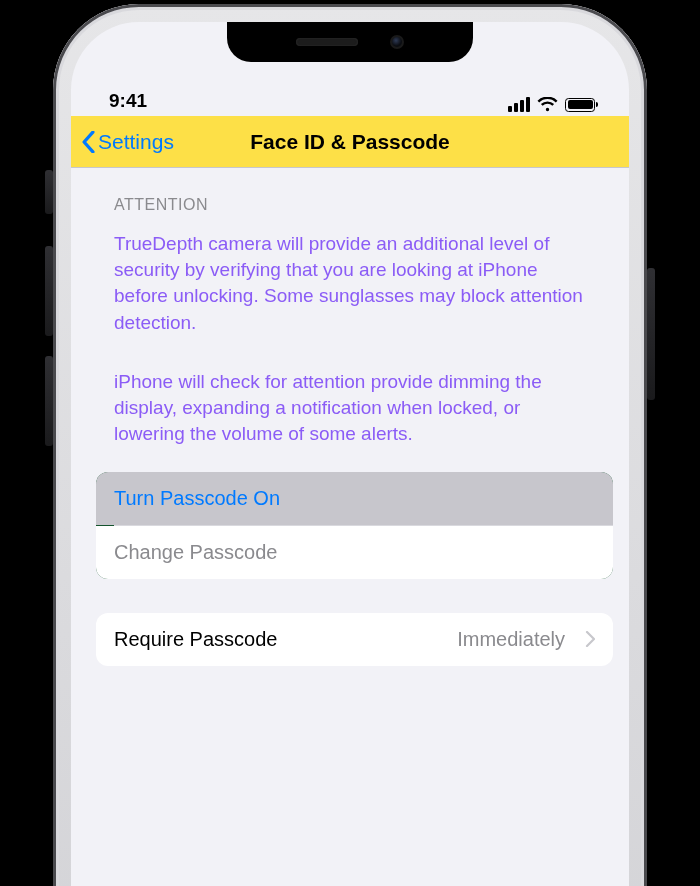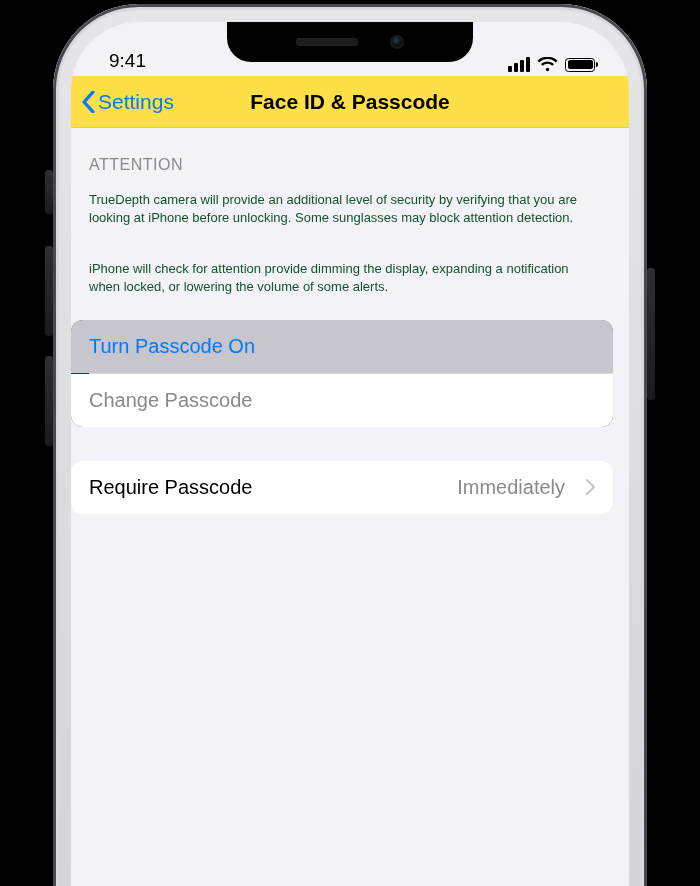--- a/index.html
+++ b/index.html
@@ -55,22 +55,23 @@
   .notch .speaker{width:62px;height:8px;background:#1c1c1c;border-radius:4px;box-shadow:inset 0 0 2px #333;}
   .notch .cam{width:14px;height:14px;border-radius:50%;background:radial-gradient(circle at 40% 35%,#2e3a55,#0b0d12 60%);border:2px solid #1a1a1a;}
   
   .status-bar {
     height: 54px;
     display: flex;
     align-items: flex-end;
     justify-content: space-between;
     padding: 0 34px 4px 38px;
     font-size: 19px;
-    font-weight: 400;
+    font-weight: 700;
     color: #000;
+    margin-top: 40px;
   }
   .status-icons { display:flex; align-items:center; gap:7px; }
   .bars { display:flex; align-items:flex-end; gap:2px; }
   .bars span{width:4px;background:#000;border-radius:1px;}
   .bars span:nth-child(1){height:6px}
   .bars span:nth-child(2){height:9px}
   .bars span:nth-child(3){height:12px}
   .bars span:nth-child(4){height:15px}
   .wifi svg{display:block}
   .batt{width:30px;height:14px;border:1.5px solid #000;border-radius:3.5px;position:relative}
@@ -83,41 +84,41 @@
     align-items:center;
     padding: 0 10px;
     border-bottom: 0.5px solid #c7c7cc;
     background:#fde047;
     position:relative;
   }
   .nav .back{display:flex;align-items:center;color:#007aff;font-size:21px;}
   .nav .back svg{margin-right:2px}
   .nav .title{position:absolute;left:0;right:0;text-align:center;font-size:21px;font-weight:600;color:#000;pointer-events:none}
   
-  .content{padding: 22px 16px 40px 0; overflow:hidden;}
+  .content{padding: 22px 16px 40px 25px; overflow:hidden;}
   .group-header{color:#8a8a8e;font-size:16px;letter-spacing:0.5px;padding:6px 18px 8px;text-transform:uppercase}
   .cell{
     background:#fff;
     border-radius:12px;
     padding: 15px 18px;
     display:flex;
     align-items:center;
     justify-content:space-between;
     font-size:20px;
     color:#000;
   }
   .cell.stack-top{border-radius:12px 12px 0 0}
   .cell.stack-bot{border-radius:0 0 12px 12px}
   .cell.highlight{background:#c7c6cc}
   .cell.link{color:#007aff}
   .cell.dim{color:#8a8a8e}
   .divider{height:1px;background:#e5e5ea;margin:0 0 0 18px}
   .wrap{background:#14532d;border-radius:12px}
   .wrap .divider{background:#d9d9de}
-  .footer-text{color:#14532d;font-size:13px;line-height:1.38;padding:9px 18px 24px}
+  .footer-text{color:#8b5cf6;font-size:19px;line-height:1.38;padding:9px 18px 24px}
   .toggle{
     width:60px;height:36px;border-radius:18px;background:#34c759;position:relative;flex-shrink:0;
   }
   .toggle .knob{position:absolute;right:3px;top:3px;width:30px;height:30px;border-radius:50%;background:#fff;box-shadow:0 1px 2px rgba(0,0,0,.25)}
   .value{color:#8a8a8e;font-size:20px;margin-left:auto;margin-right:20px}
   .chev svg{display:block}
 </style>
 </head>
 <body>
 

